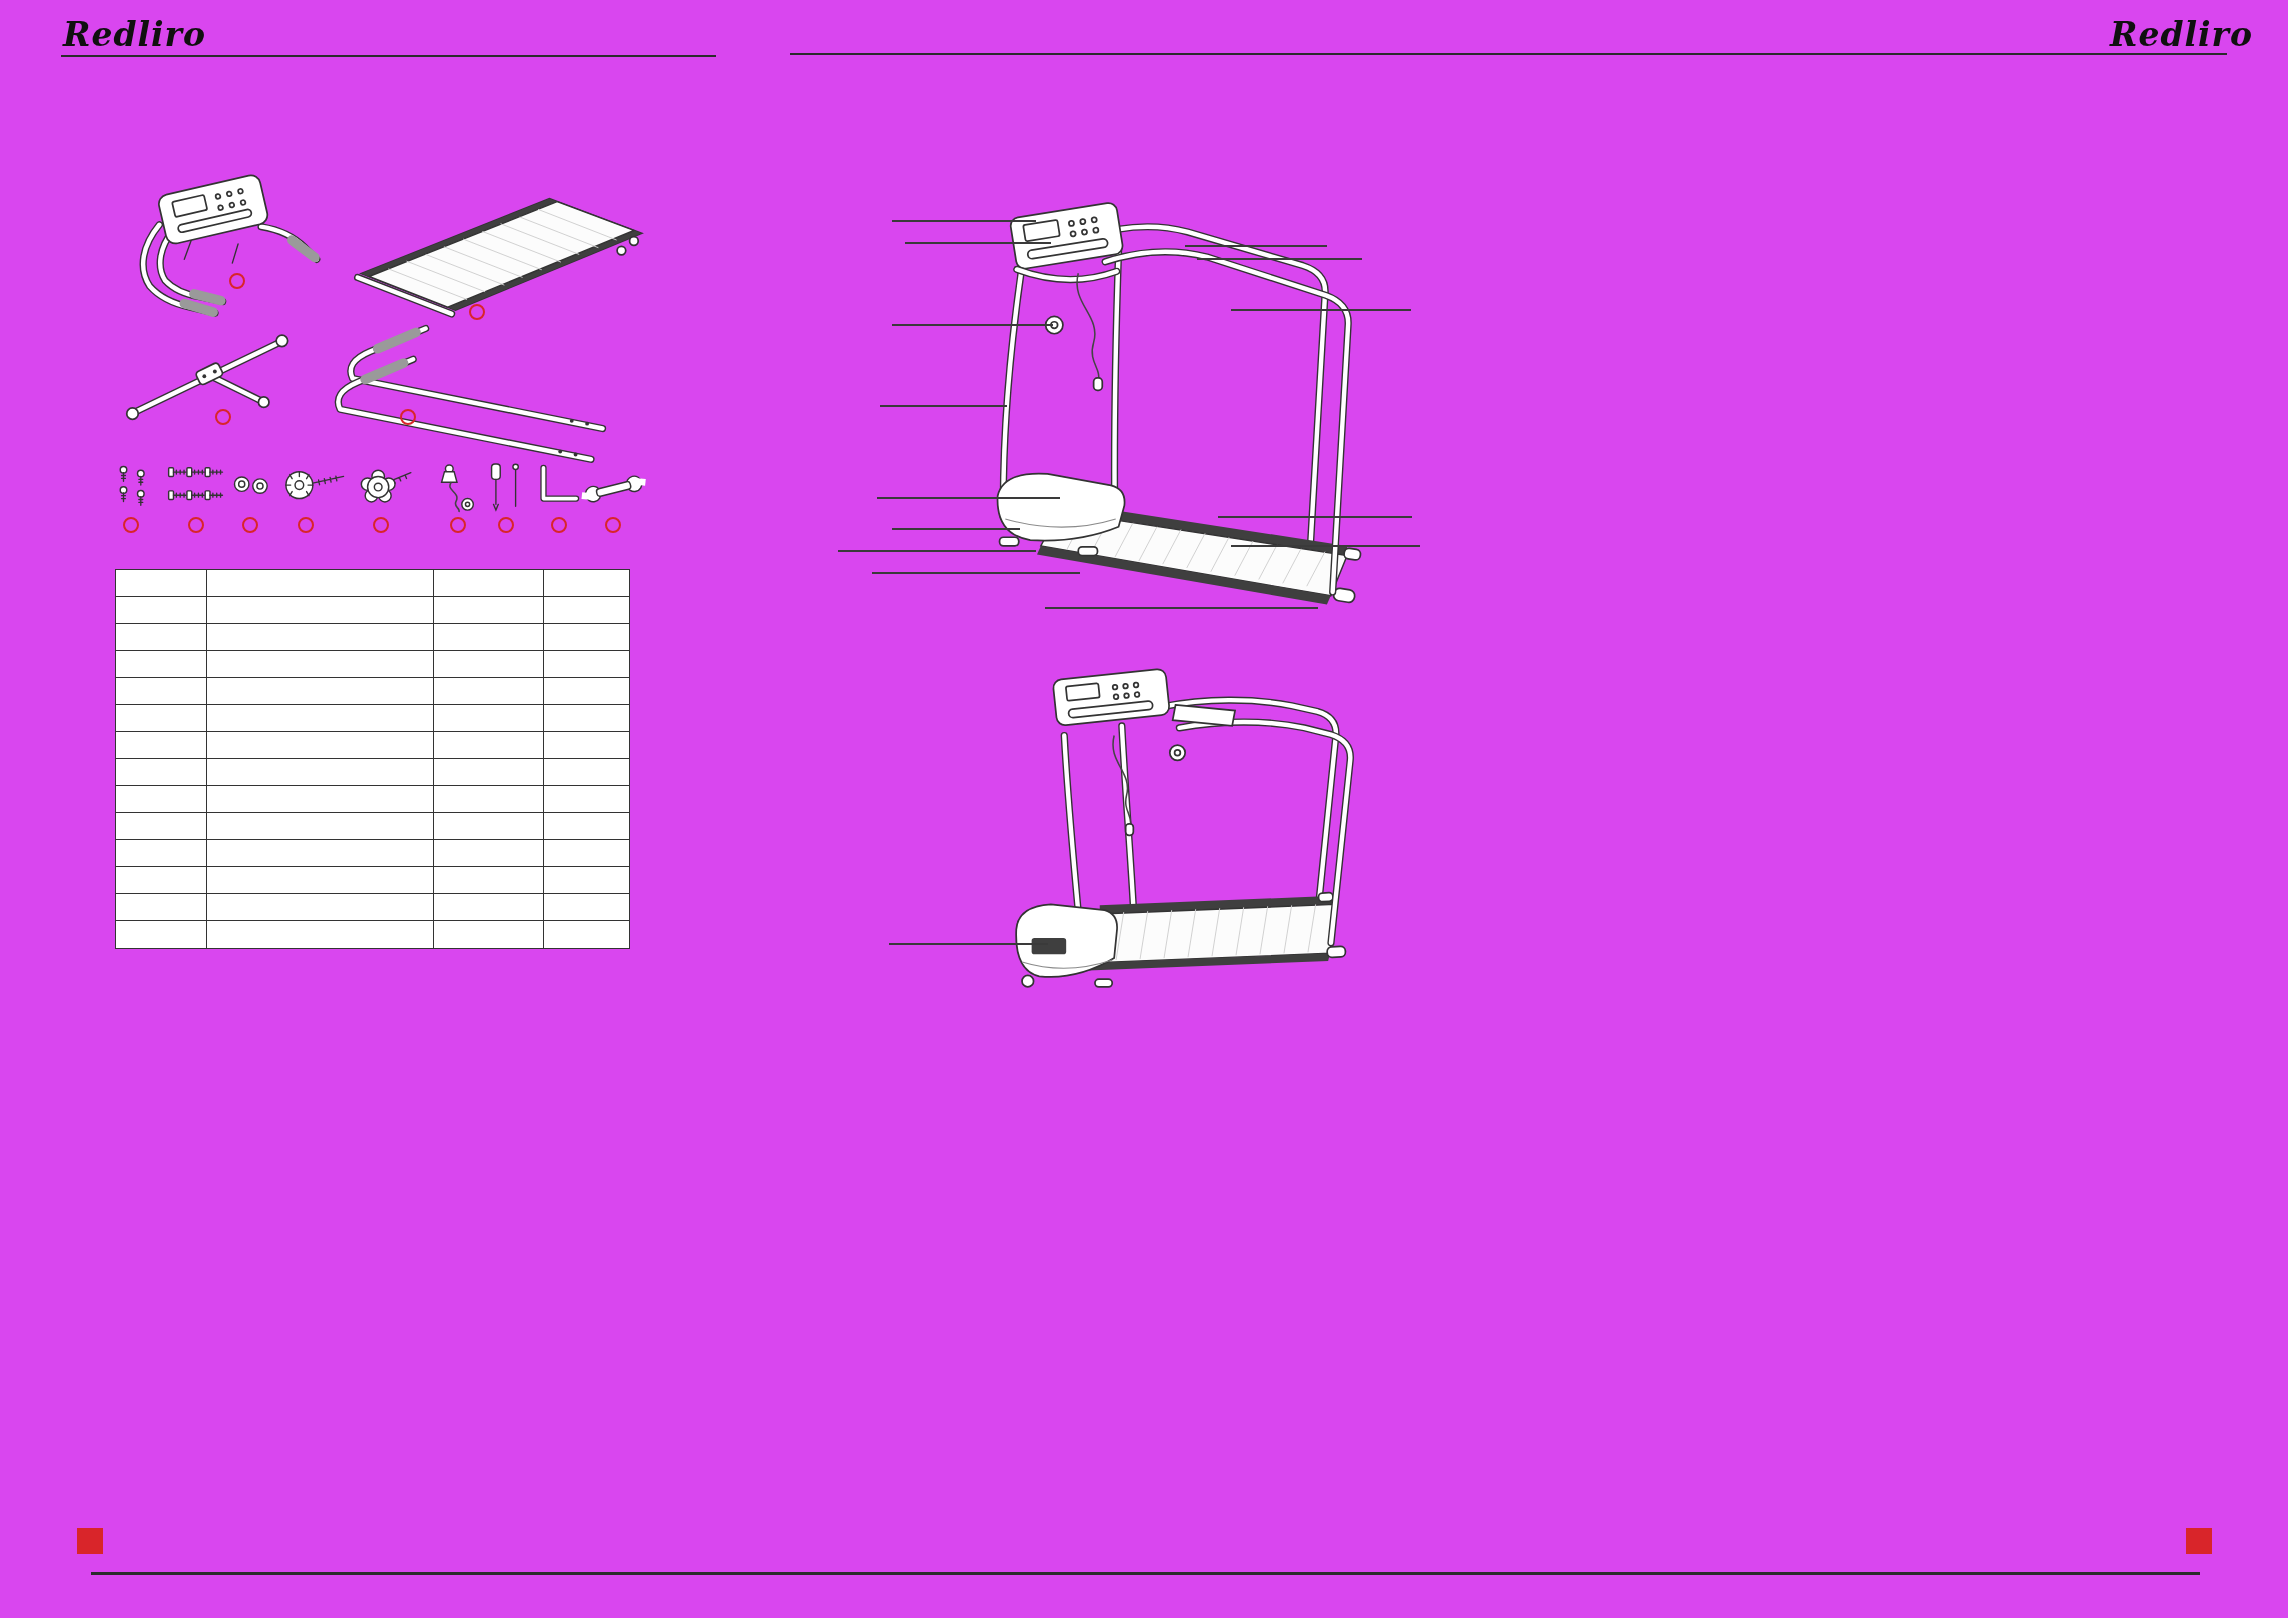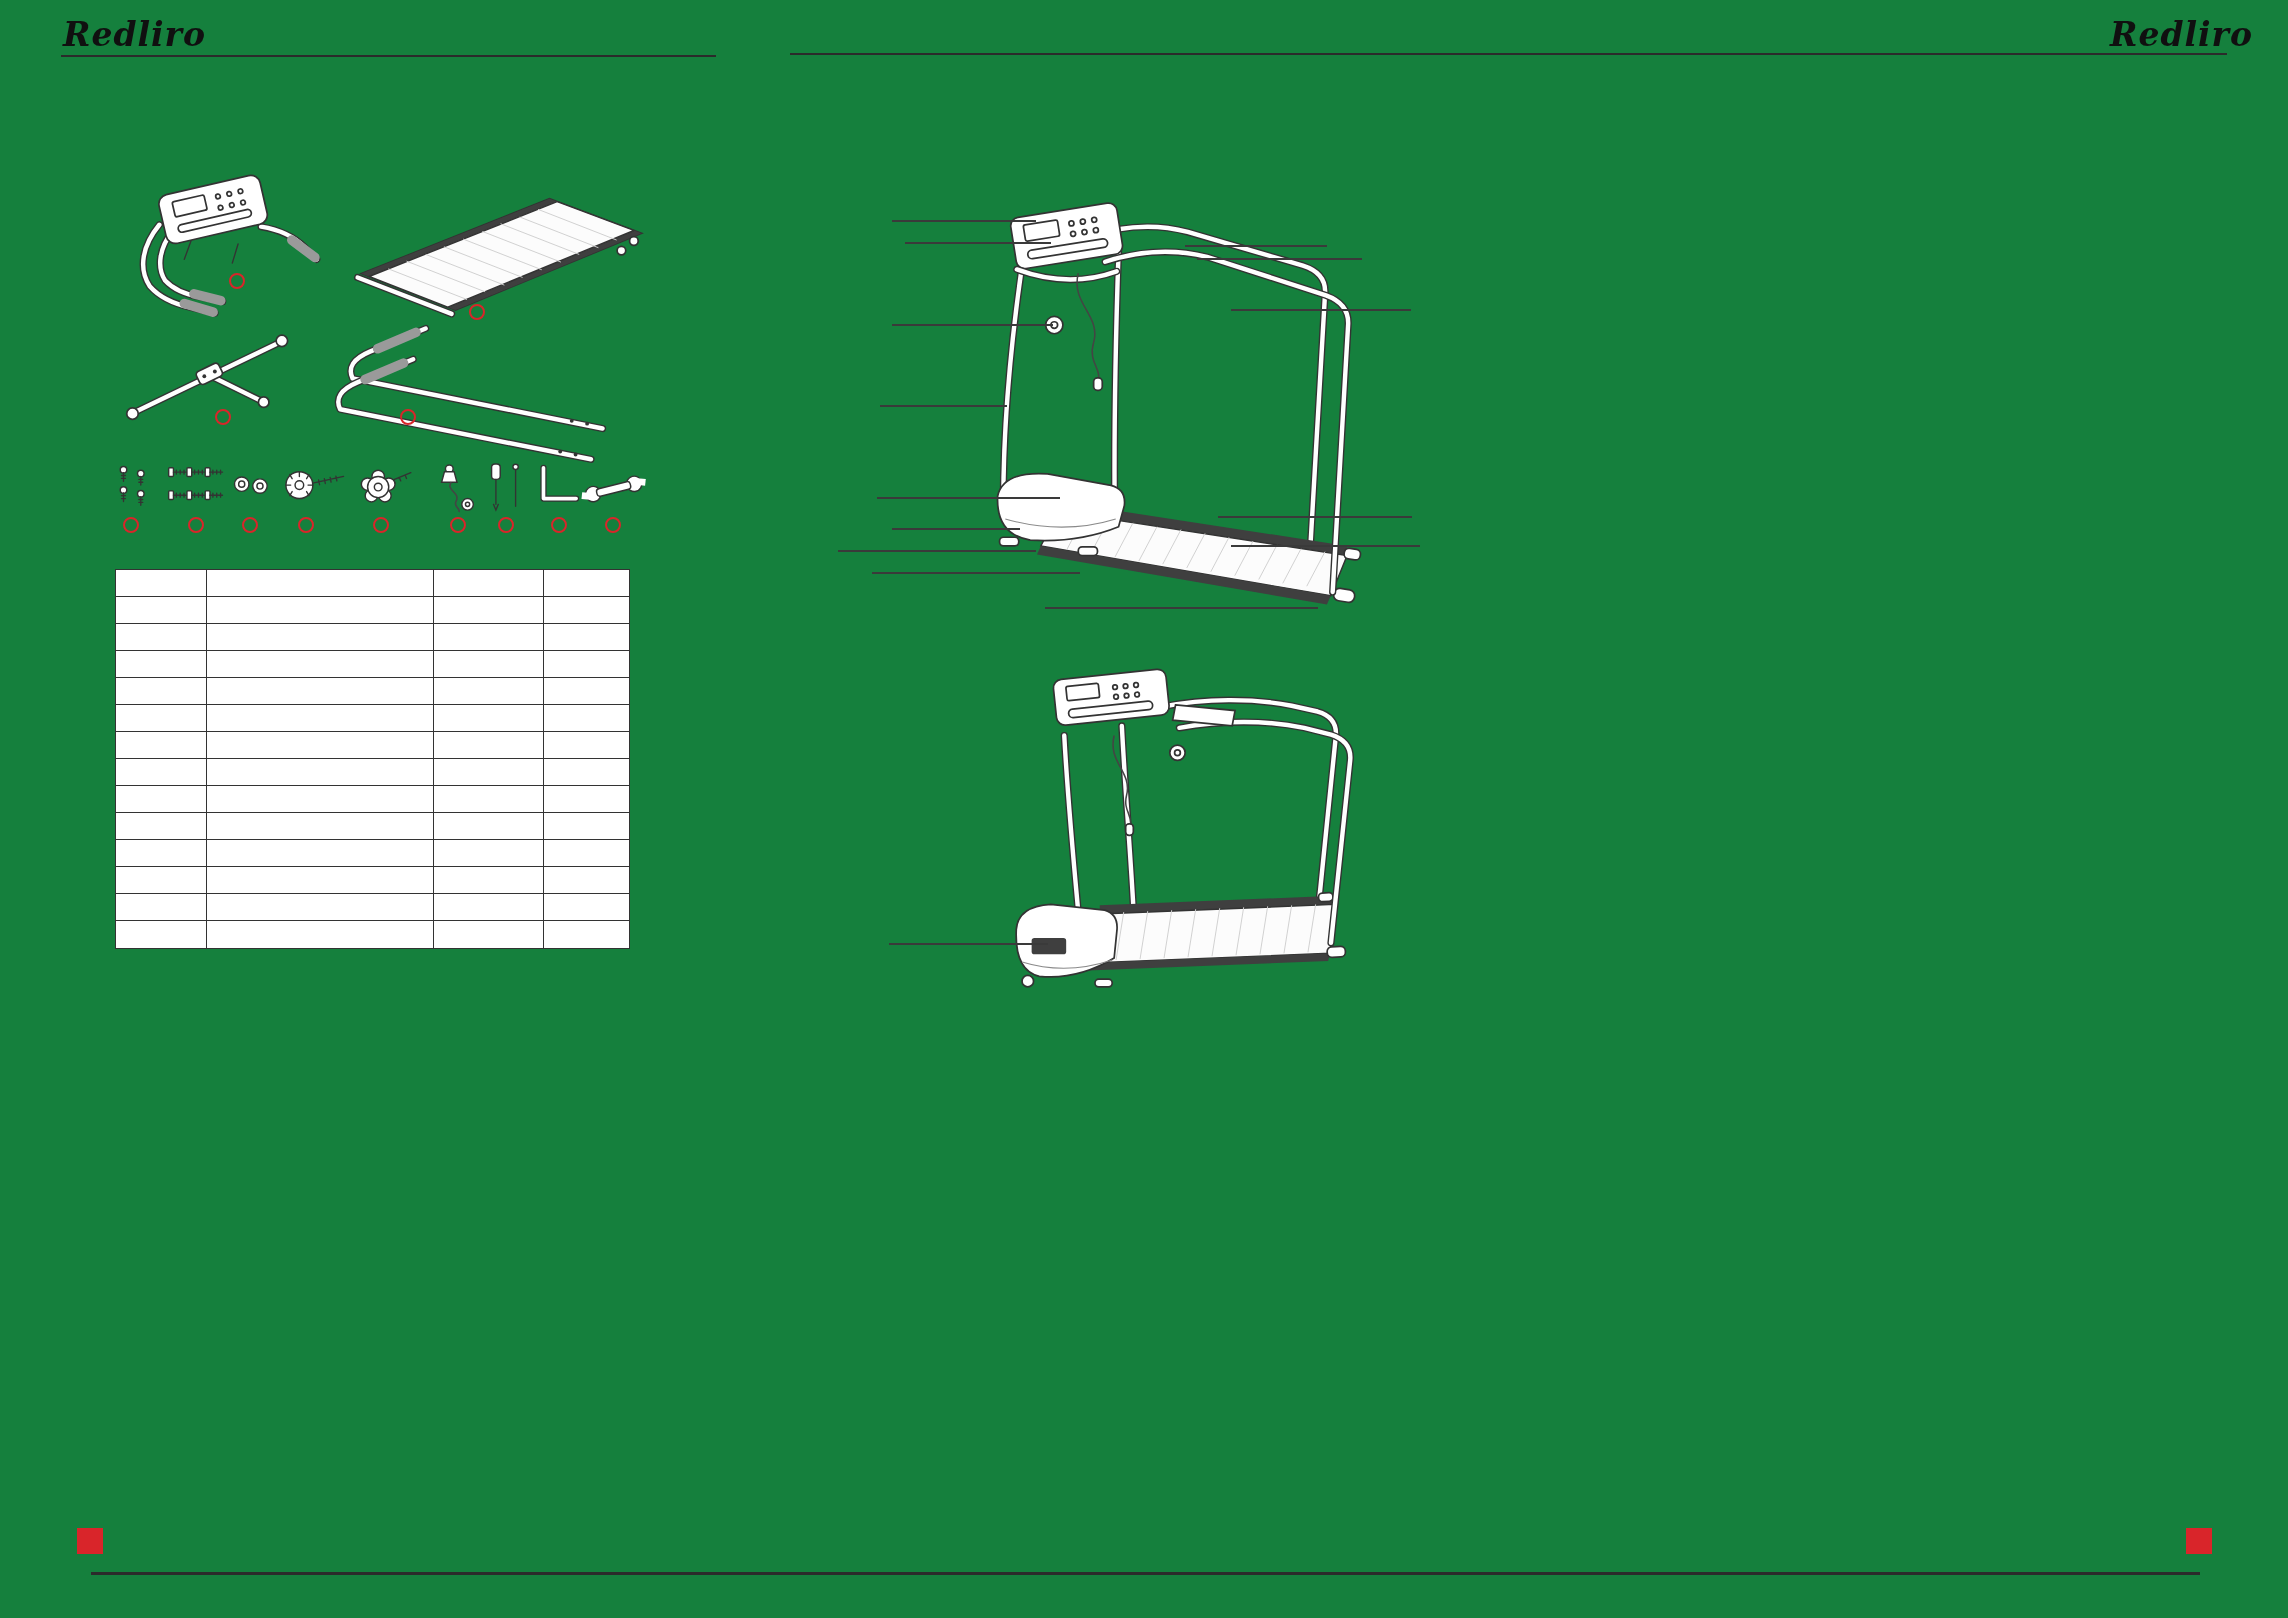--- a/index.html
+++ b/index.html
@@ -1,18 +1,18 @@
 <!DOCTYPE html>
 <html style="--accent: #D9252A;"><head>
 <meta charset="utf-8">
 <style>
   * { margin:0; padding:0; box-sizing:border-box; }
   html,body { width:2288px; height:1619px; background:#ffffff; }
   body { font-family:"Liberation Sans", sans-serif; position:relative; overflow:hidden; }
-  .spread { position:relative; width:2288px; height:1619px; background:#15803d; }
+  .spread { position:relative; width:2288px; height:1619px; background:#d946ef; }
 
   .logo { position:absolute; font-family:"DejaVu Serif", serif; font-style:italic; font-weight:bold;
           font-size:33px; color:#101010; letter-spacing:1px; white-space:nowrap; }
   .rule { position:absolute; background:#2b2b2b; }
   .illus { position:absolute; }
 
   .co-circle { position:absolute; width:16.3px; height:16.3px; border:2.4px solid var(--accent,#D9252A);
                border-radius:50%; background:transparent; }
   .co-line { position:absolute; height:1.9px; background:#3a3a3a; }
   .page-marker { position:absolute; width:26px; height:26px; background:var(--accent,#D9252A); }

